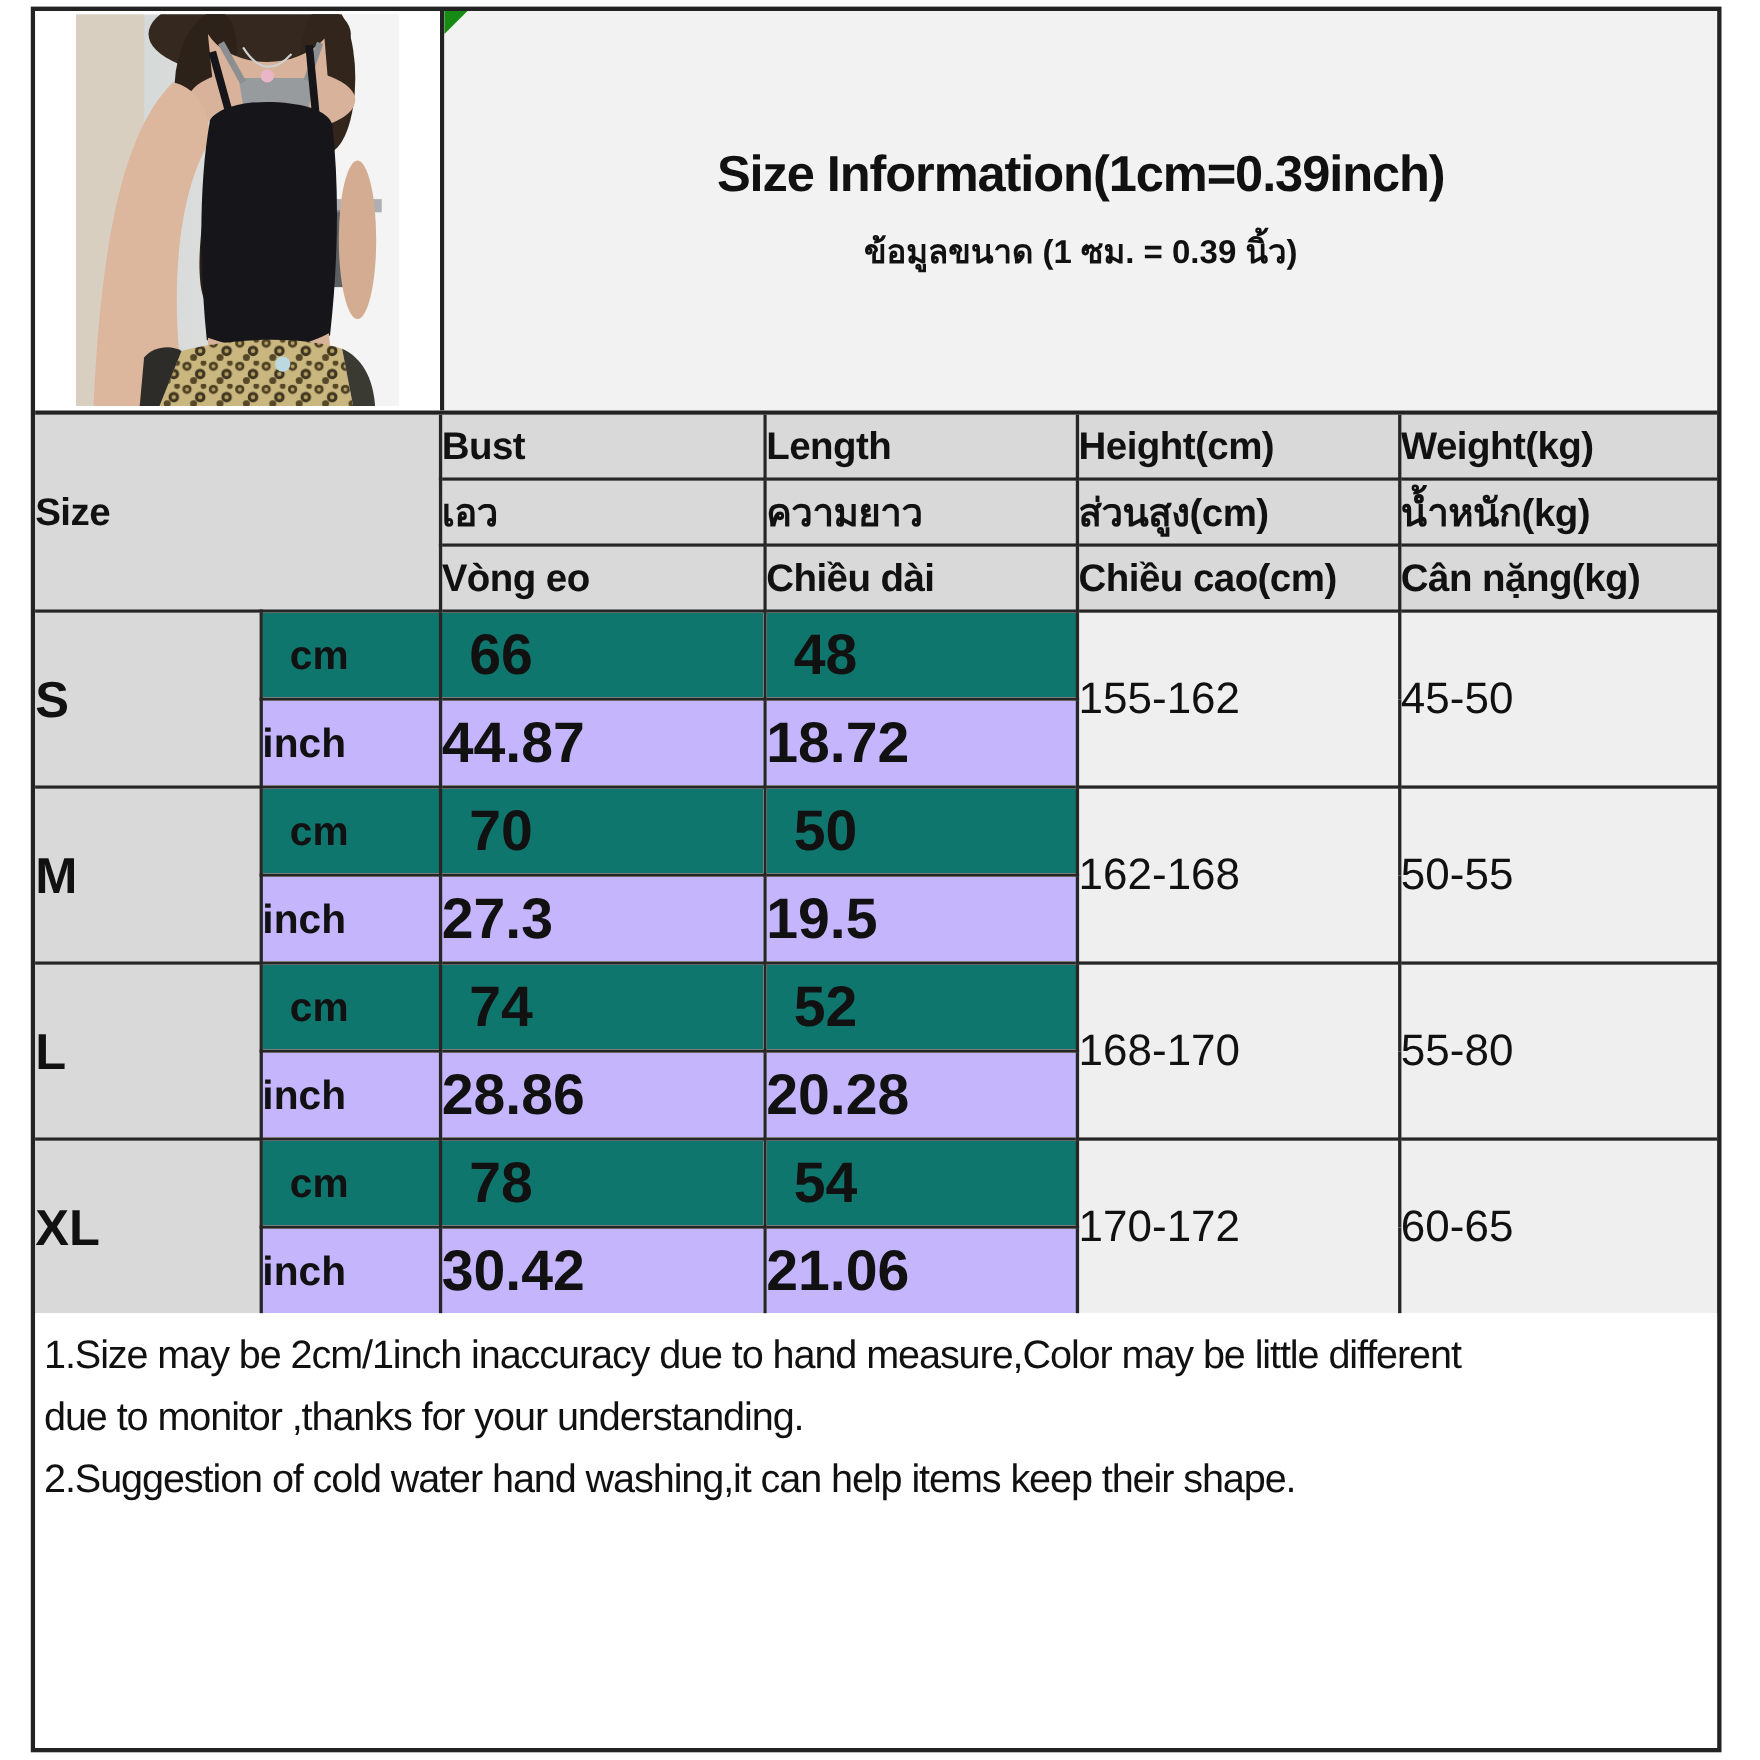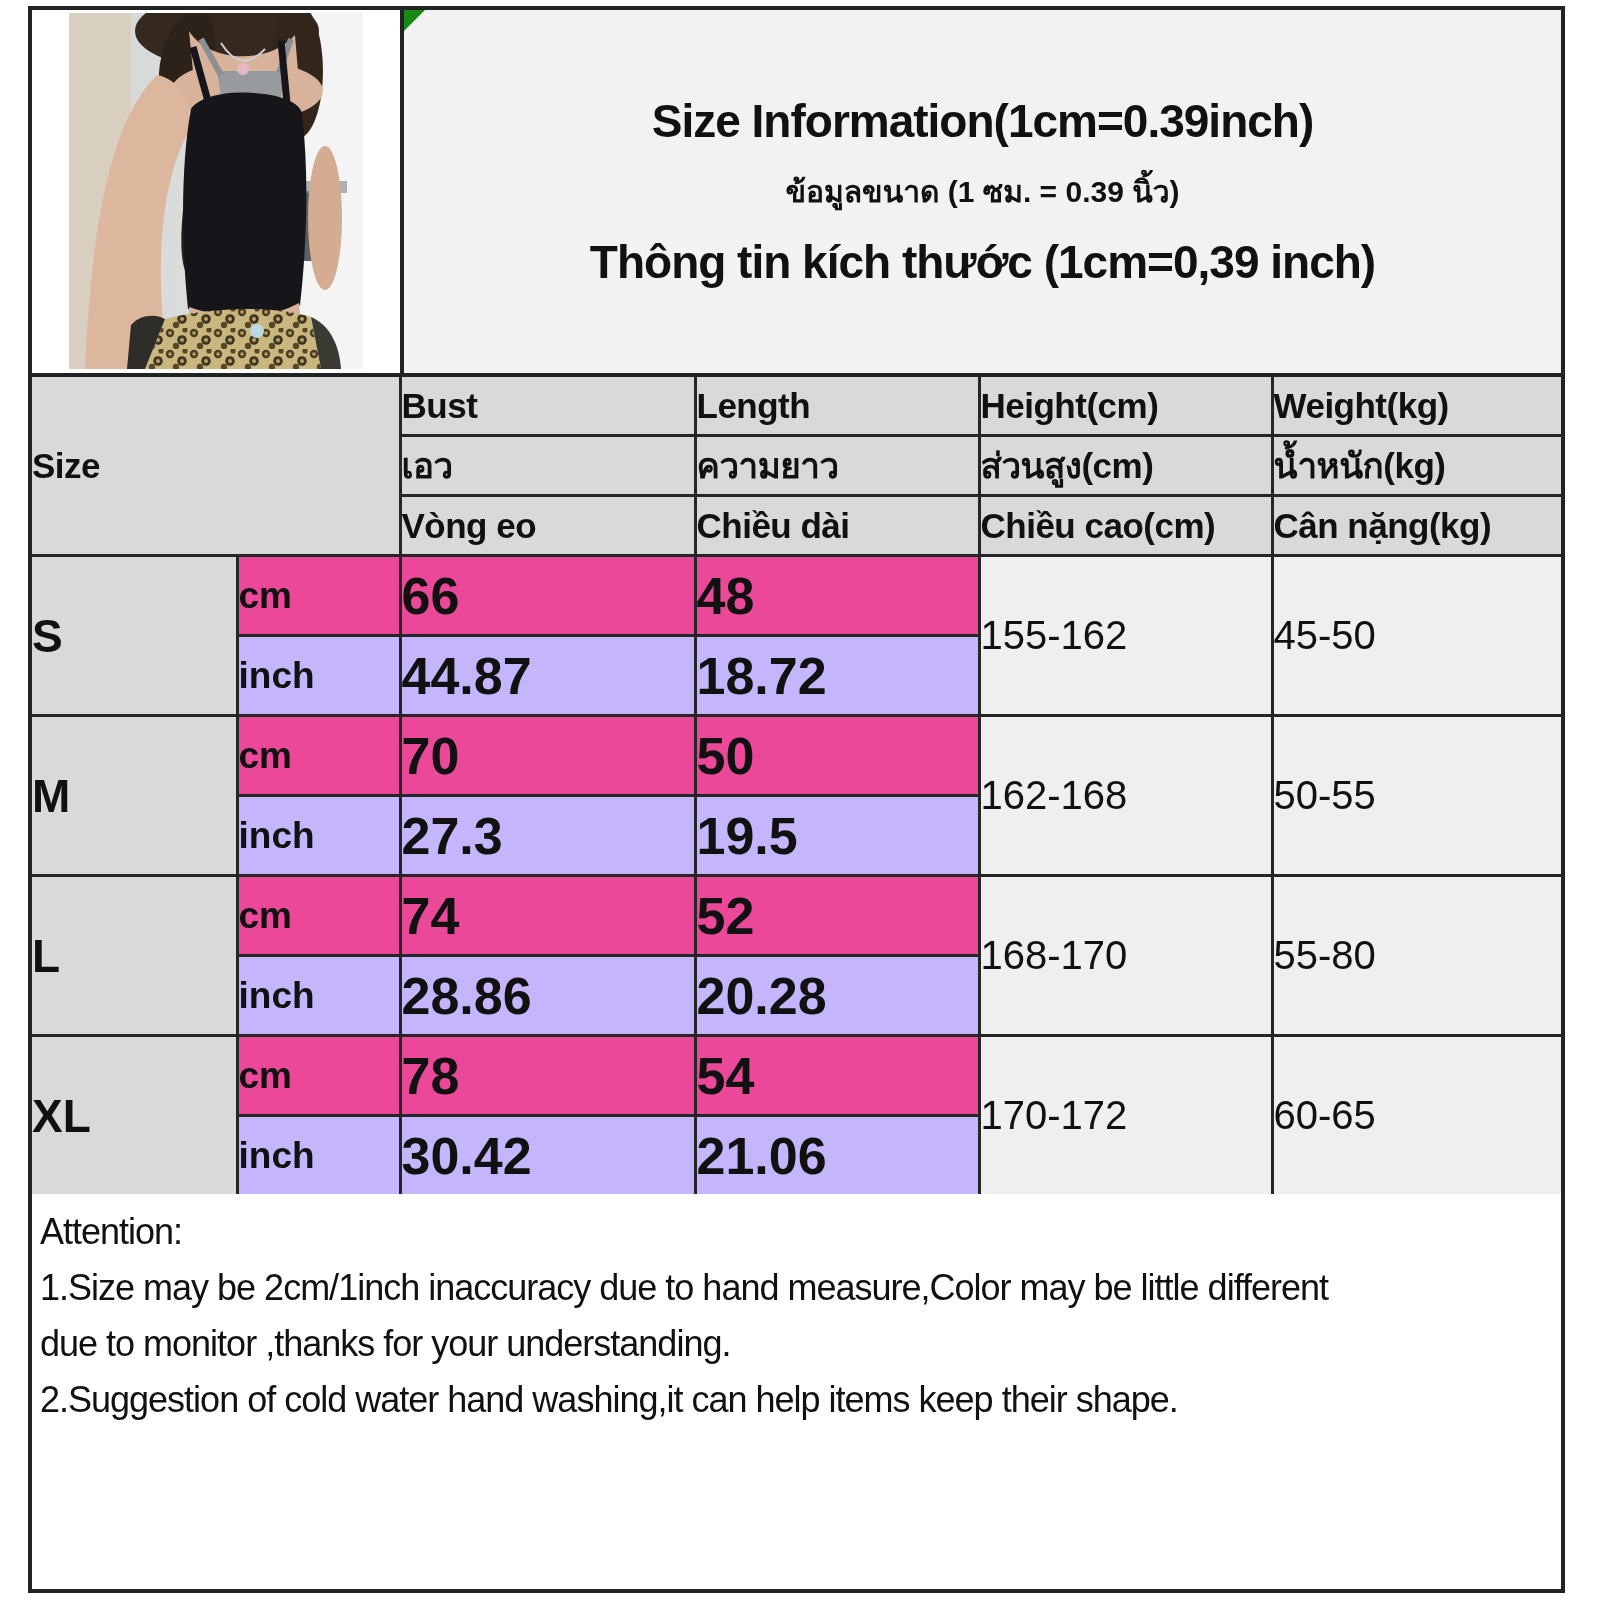--- a/index.html
+++ b/index.html
@@ -35,21 +35,21 @@
     border:hidden;
   }
   table.size-table td {
     border:3px solid #262626; vertical-align:middle;
     padding:0; overflow:hidden;
   }
   tr.hdr td { height:57px; background:#d9d9d9; font-weight:bold; font-size:35px; letter-spacing:-0.5px; }
   td.corner { font-size:64px; font-weight:bold; background:#d9d9d9; letter-spacing:0; }
   tr.cm td, tr.inch td { height:77px; }
   td.size-letter { background:#d9d9d9; font-weight:bold; font-size:46px; }
-  tr.cm td.unit, tr.cm td.val { background:#ec4899; }
+  tr.cm td.unit, tr.cm td.val { background:#0f766e;padding-left:25px; }
   tr.inch td.unit, tr.inch td.val { background:#c4b5fd; }
   td.unit { font-weight:bold; font-size:37px; }
   td.val { font-size:52px; font-weight:bold;margin-left:14px; }
   td.range { background:#efefef; font-size:40px; font-weight:normal; }
   
   .attention {
     flex:1; background:#fff; padding:10px 10px 0 8px;
     font-size:36px; line-height:1.56; letter-spacing:-1px; font-weight:normal;
   }
   .attention div { white-space:nowrap; }
@@ -115,21 +115,20 @@
         <path d="M96 306 C140 294 204 292 242 304 L252 356 L76 356 Z" fill="url(#leo)"></path>
         <path d="M76 356 L96 306 C86 300 70 302 62 312 L58 356 Z" fill="#2e2c28"></path>
         <path d="M242 304 L252 356 L272 356 C270 330 260 312 242 304 Z" fill="#3a3a33"></path>
         <circle cx="188" cy="318" r="7" fill="#bcd9e2"></circle>
       </svg>
     </div>
 
     <div class="title-cell">
       <div class="t-en">Size Information(1cm=0.39inch)</div>
       <div class="t-th">ข้อมูลขนาด (1 ซม. = 0.39 นิ้ว)</div>
-      <div class="t-vi">Thông tin kích thước (1cm=0,39 inch)</div>
     </div>
 
     <div class="corner-flag"></div>
   </div>
 
   <table class="size-table">
     <colgroup>
       <col style="width:205px">
         <col style="width:163px">
         <col style="width:295px">
@@ -210,19 +209,18 @@
       </tr>
       <tr class="inch">
         <td class="unit">inch</td>
         <td class="val">30.42</td>
         <td class="val">21.06</td>
       </tr>
     </tbody>
   </table>
 
   <div class="attention">
-    <div>Attention:</div>
     <div>1.Size may be 2cm/1inch inaccuracy due to hand measure,Color may be little different</div>
     <div>due to monitor ,thanks for your understanding.</div>
     <div>2.Suggestion of cold water hand washing,it can help items keep their shape.</div>
   </div>
 
 </div>
 
 </body></html>

